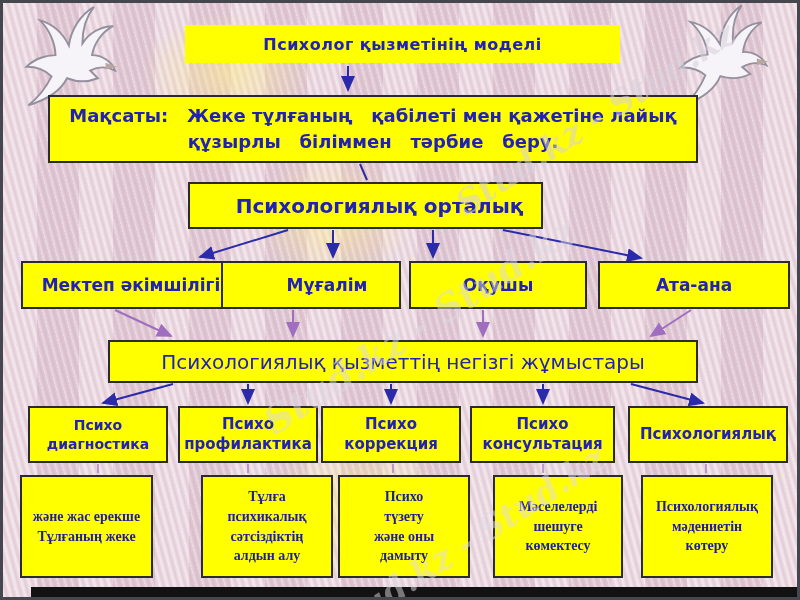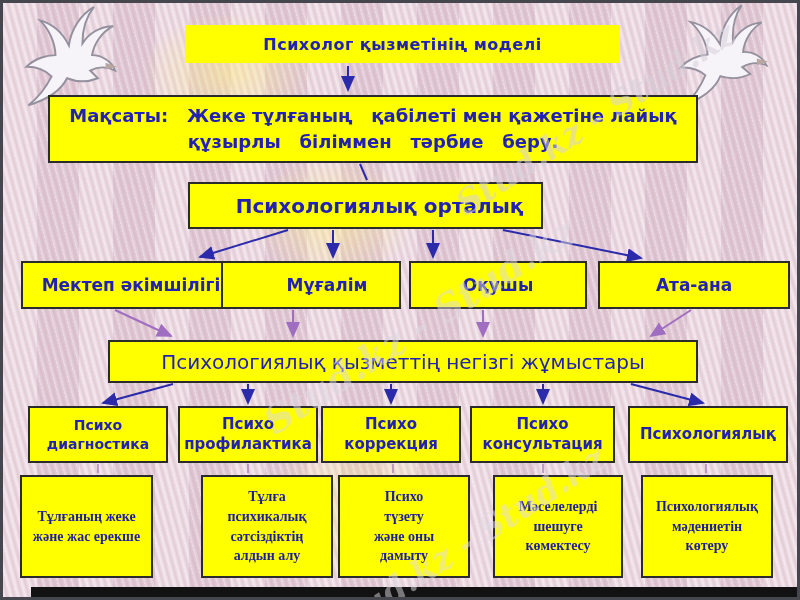--- a/index.html
+++ b/index.html
@@ -147,22 +147,22 @@
     </div>
   <div class="box direction" id="d3">
       <span class="ln">Психо</span>
       <span class="ln">консультация</span>
     </div>
   <div class="box direction" id="d4">
       <span class="ln">Психологиялық</span>
     </div>
 
   <div class="box task" id="t0">
+      <span class="ln">және жас ерекше</span>
       <span class="ln">Тұлғаның жеке</span>
-      <span class="ln">және жас ерекше</span>
     </div>
   <div class="box task" id="t1">
       <span class="ln">Тұлға</span>
       <span class="ln">психикалық</span>
       <span class="ln">сәтсіздіктің</span>
       <span class="ln">алдын алу</span>
     </div>
   <div class="box task" id="t2">
       <span class="ln">Психо</span>
       <span class="ln">түзету</span>

